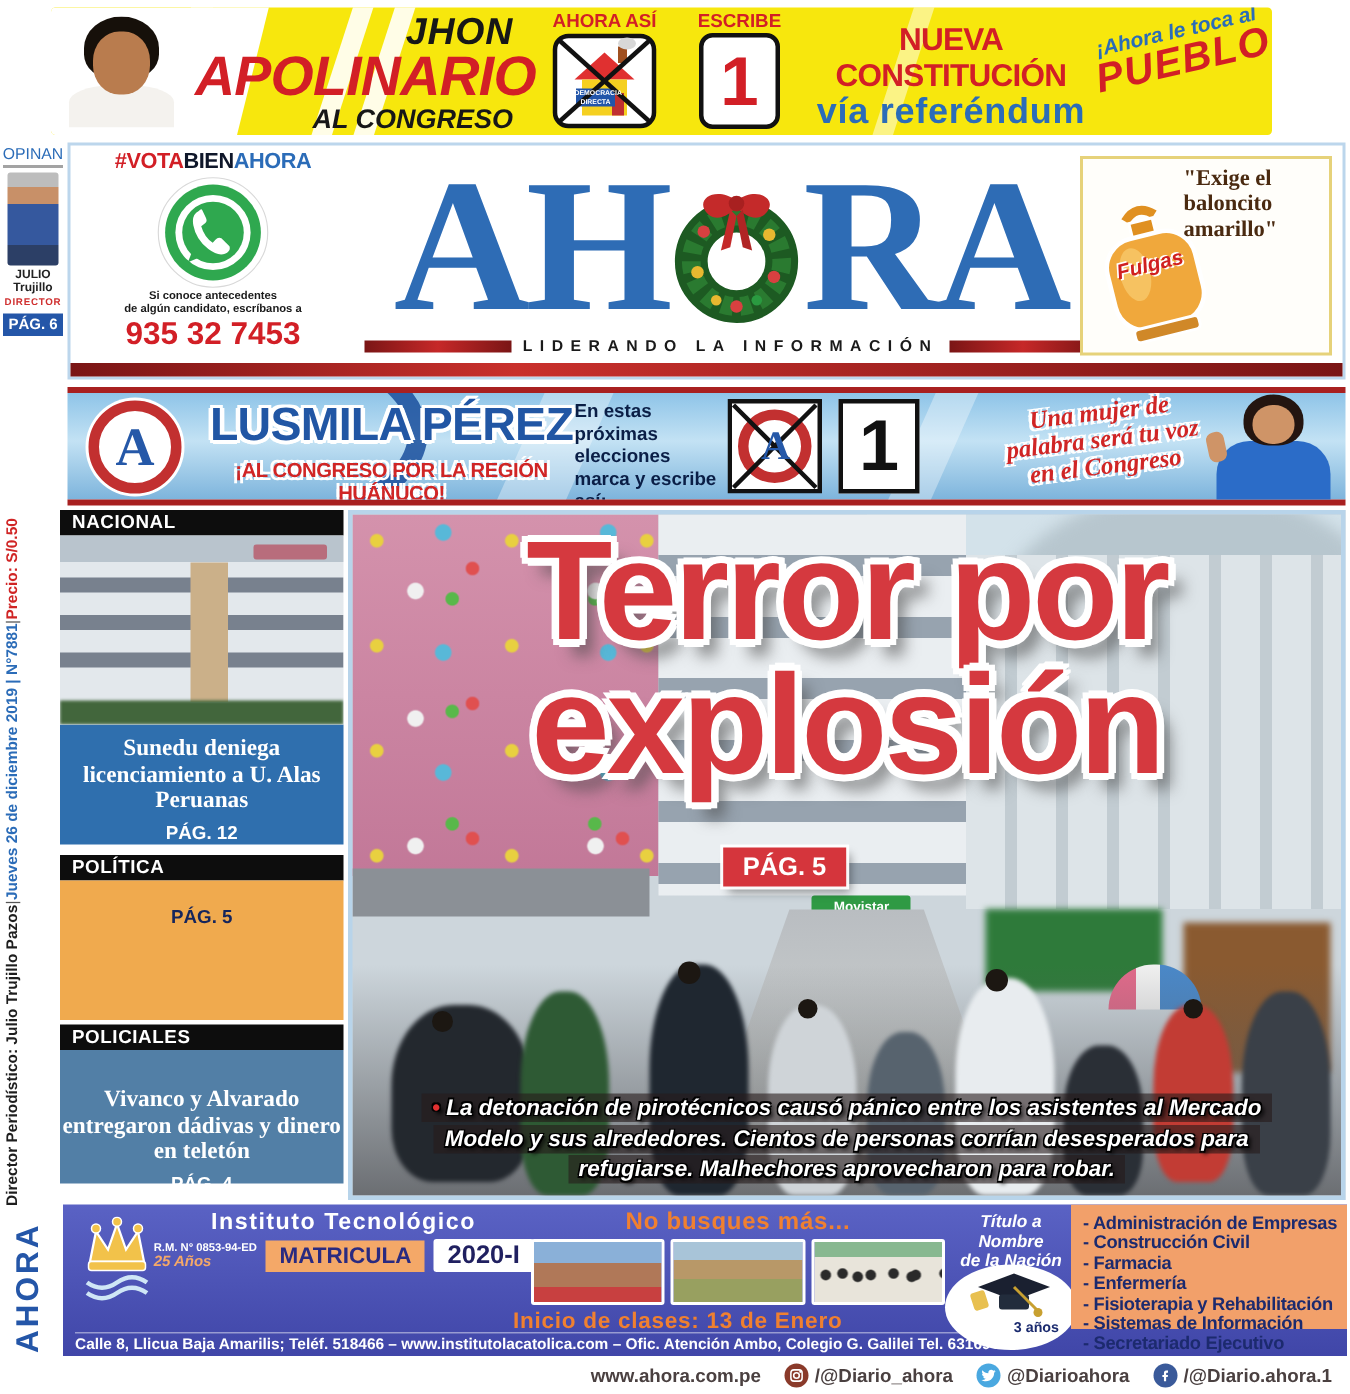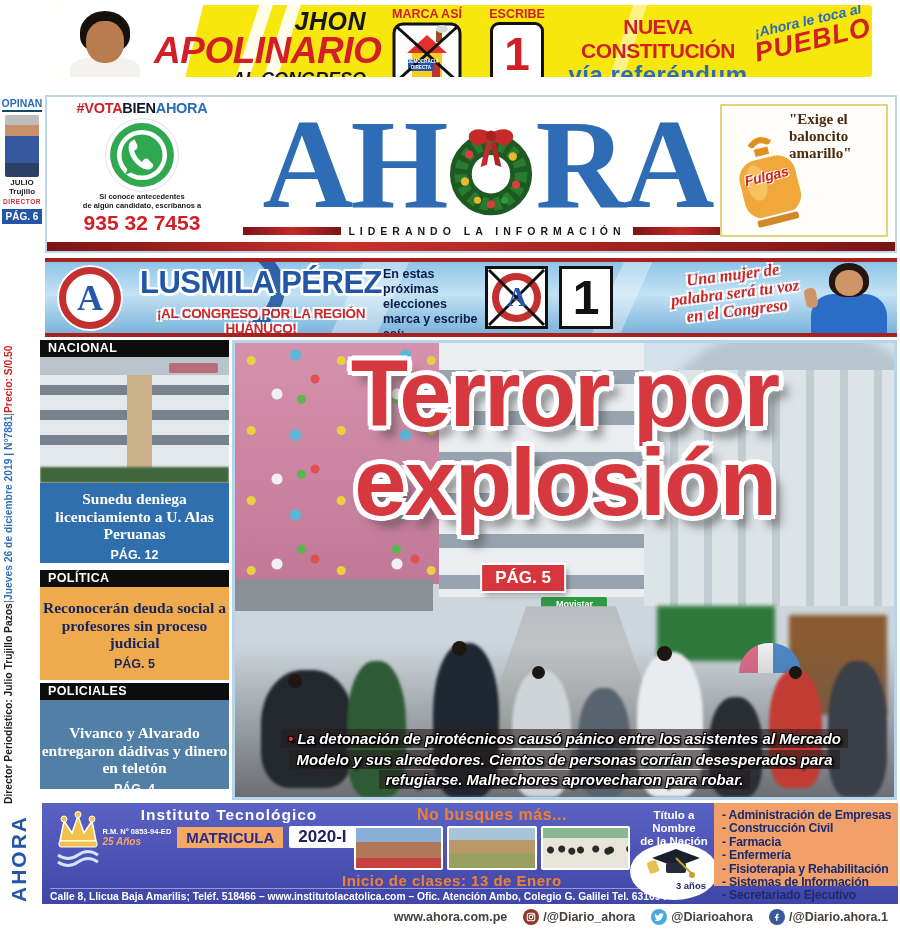--- a/index.html
+++ b/index.html
@@ -1,21 +1,21 @@
 <!DOCTYPE html>
 <html><head>
 <meta charset="utf-8">
 <style>
   * { margin:0; padding:0; box-sizing:border-box; }
   html,body { background:#fff; }
   .page { position:relative; width:900px; height:929px; background:#fff; overflow:hidden;
           font-family:"Liberation Sans","DejaVu Sans",sans-serif; }
 
   
-  .topad { position:absolute; left:58px; top:5px; width:814px; height:72px;
+  .topad { position:absolute; left:34px; top:5px; width:814px; height:85px;
            background:#f7e70d; border-radius:3px; overflow:hidden; }
   .ta-white { position:absolute; left:0; top:0; width:108px; height:85px; background:#fff; }
   .ta-white:after { content:""; position:absolute; right:-26px; top:-10px; width:52px; height:110px;
            background:#fff; transform:skewX(-14deg); }
   .ta-photo { position:absolute; left:10px; top:6px; width:74px; height:74px; overflow:hidden; }
   .ta-hair { position:absolute; left:12px; top:0; width:50px; height:42px; background:#16100a; border-radius:50% 50% 40% 40%; }
   .ta-face { position:absolute; left:18px; top:10px; width:38px; height:42px; background:#b97c4e; border-radius:46%; }
   .ta-shirt{ position:absolute; left:2px; top:46px; width:70px; height:28px; background:#f4f2ee; border-radius:40% 40% 0 0; }
   .ta-stripe { position:absolute; top:-12px; width:13px; height:120px; background:rgba(255,255,255,.9); transform:rotate(18deg); }
   .ta-name { position:absolute; left:96px; top:4px; width:212px; text-align:right; font-style:italic; line-height:1; }
@@ -31,21 +31,21 @@
   .ta-one { color:#d21f26; font-size:46px; font-weight:900; line-height:1; }
   .ta-nueva { position:absolute; left:500px; top:10px; width:200px; text-align:center; }
   .ta-nc { color:#d21f26; font-weight:900; font-size:21px; letter-spacing:-.5px; }
   .ta-ref { color:#2b6cb8; font-weight:700; font-size:24px; letter-spacing:.5px; margin-top:-2px; }
   .ta-pueblo { position:absolute; left:694px; top:8px; width:118px; transform:rotate(-13deg); text-align:center; line-height:1; }
   .ta-p1 { color:#2b6cb8; font-weight:900; font-style:italic; font-size:14px; }
   .ta-p2 { color:#d21f26; font-weight:900; font-style:italic; font-size:27px; letter-spacing:1px; }
 
   
   .opinan { position:absolute; left:1px; top:93px; width:42px; text-align:center; }
-  .op-lbl { color:#2b6cb8; font-weight:700; font-size:10.5px; border-bottom:2px solid #0c4a6e; padding-bottom:1px; display:inline-block; }
+  .op-lbl { color:#2b6cb8; font-weight:400; font-size:10.5px; border-bottom:2px solid #a3a3a3; padding-bottom:1px; display:inline-block; }
   .op-photo { width:34px; height:62px; margin:3px auto 0; border-radius:2px; overflow:hidden;
               background:linear-gradient(180deg,#bdbdbd 0 16%,#c89068 16% 34%,#35589e 34% 78%,#2c3f66 78%); }
   .op-name { font-size:8px; font-weight:900; color:#222; line-height:1.1; margin-top:2px; }
   .op-role { font-size:6.5px; font-weight:900; color:#d03030; letter-spacing:.5px; margin-top:1px; }
   .op-pag { width:40px; margin:4px auto 0; background:#2456a8; color:#fff; font-weight:900; font-size:10px; padding:2px 0; }
   .edition { position:absolute; left:3px; top:332px; height:472px; writing-mode:vertical-rl; transform:rotate(180deg);
              font-size:10.3px; white-space:nowrap; display:flex; align-items:center; }
   .ed-dir { color:#1e1e1e; font-weight:700; }
   .ed-sep { color:#555; }
   .ed-date { color:#2b6cb8; font-weight:700; }
@@ -202,21 +202,21 @@
   .ba-ph2 { background:linear-gradient(180deg,#a8c4d8 30%,#b89868 30% 62%,#98a060 62%); }
   .ba-ph3 { background:linear-gradient(180deg,#88b890 25%,#e8e4da 25%);
             background-image:radial-gradient(circle at 25% 55%,#2a2a2a 0 3px,transparent 4px),
               radial-gradient(circle at 55% 50%,#2a2a2a 0 3px,transparent 4px),
               radial-gradient(circle at 80% 58%,#2a2a2a 0 3px,transparent 4px),
               linear-gradient(180deg,#88b890 25%,#e8e4da 25%);
             background-size:30px 40px,34px 42px,36px 40px,100% 100%; }
   .ba-inicio { position:absolute; left:300px; top:69px; width:300px; 
                color:#f08030; font-weight:900; font-size:15px; letter-spacing:.5px; }
   .ba-titulo { position:absolute; left:592px; top:6px; width:80px; text-align:center;
-               color:#fff; font-weight:700; font-size:11.5px; line-height:1.15; }
+               color:#fff; font-weight:700; font-size:11.5px; line-height:1.15;font-style:italic; }
   .ba-oval { position:absolute; left:588px; top:40px; width:88px; height:57px; background:#fff; border-radius:50%; }
   .ba-cap { position:absolute; left:16px; top:4px; width:56px; height:34px; }
   .ba-3a { position:absolute; right:12px; bottom:9px; color:#1a2a6e; font-weight:900; font-size:9.5px; }
   .ba-careers { position:absolute; right:0; top:0; width:184px; height:83px; background:#f2a06a; padding:6px 4px 0 8px; }
   .ba-career { color:#1c2a6e; font-weight:900; font-size:12.2px; line-height:13.4px; letter-spacing:-.2px; white-space:nowrap; }
 
   
   .footer { position:absolute; left:0; top:904px; width:900px; height:25px; background:#fff;
             display:flex; align-items:center; justify-content:flex-end; gap:16px; padding-right:12px;
             font-weight:700; font-size:12.5px; color:#4a4040; }
@@ -237,21 +237,21 @@
     </div>
     <div class="ta-stripe" style="left:186px;"></div>
     <div class="ta-stripe" style="left:214px;"></div>
     <div class="ta-stripe" style="left:560px; opacity:.55;"></div>
     <div class="ta-name">
       <div class="ta-first">JHON</div>
       <div class="ta-last">APOLINARIO</div>
       <div class="ta-sub">AL CONGRESO</div>
     </div>
     <div class="ta-marca">
-      <div class="ta-marca-lbl">MARCA ASÍ</div>
+      <div class="ta-marca-lbl">AHORA ASÍ</div>
       <div class="ta-box">
         <svg width="70" height="64" viewBox="0 0 70 64">
           <rect x="2" y="2" width="66" height="60" rx="9" fill="#fff" stroke="#111" stroke-width="3"></rect>
           <polygon points="15,31 35,13 55,31" fill="#e03030"></polygon>
           <rect x="44" y="9" width="6" height="11" fill="#a05020"></rect>
           <ellipse cx="50" cy="7" rx="6" ry="4" fill="#d8d8d8"></ellipse>
           <rect x="20" y="31" width="30" height="24" fill="#f5d020"></rect>
           <rect x="40" y="40" width="8" height="15" fill="#c03030"></rect>
           <rect x="16" y="37" width="26" height="12" fill="#2255aa"></rect>
           <line x1="5" y1="5" x2="65" y2="59" stroke="#111" stroke-width="3"></line>
@@ -416,21 +416,20 @@
       <div class="p1-band" style="top:62%;"></div>
       <div class="p1-pillar"></div>
       <div class="p1-hedge"></div>
     </div>
     <div class="bluebox">
       <div class="news-serif">Sunedu deniega licenciamiento a U. Alas Peruanas</div>
       <div class="pagref">PÁG. 12</div>
     </div>
     <div class="secbar">POLÍTICA</div>
     <div class="orangebox">
-      <div class="news-serif">Reconocerán deuda social a profesores sin proceso judicial</div>
       <div class="pagref">PÁG. 5</div>
     </div>
     <div class="secbar">POLICIALES</div>
     <div class="steelbox">
       <div class="news-serif">Vivanco y Alvarado entregaron dádivas y dinero en teletón</div>
       <div class="pagref">PÁG. 4</div>
     </div>
   </div>
 
   <div class="mainphoto">

